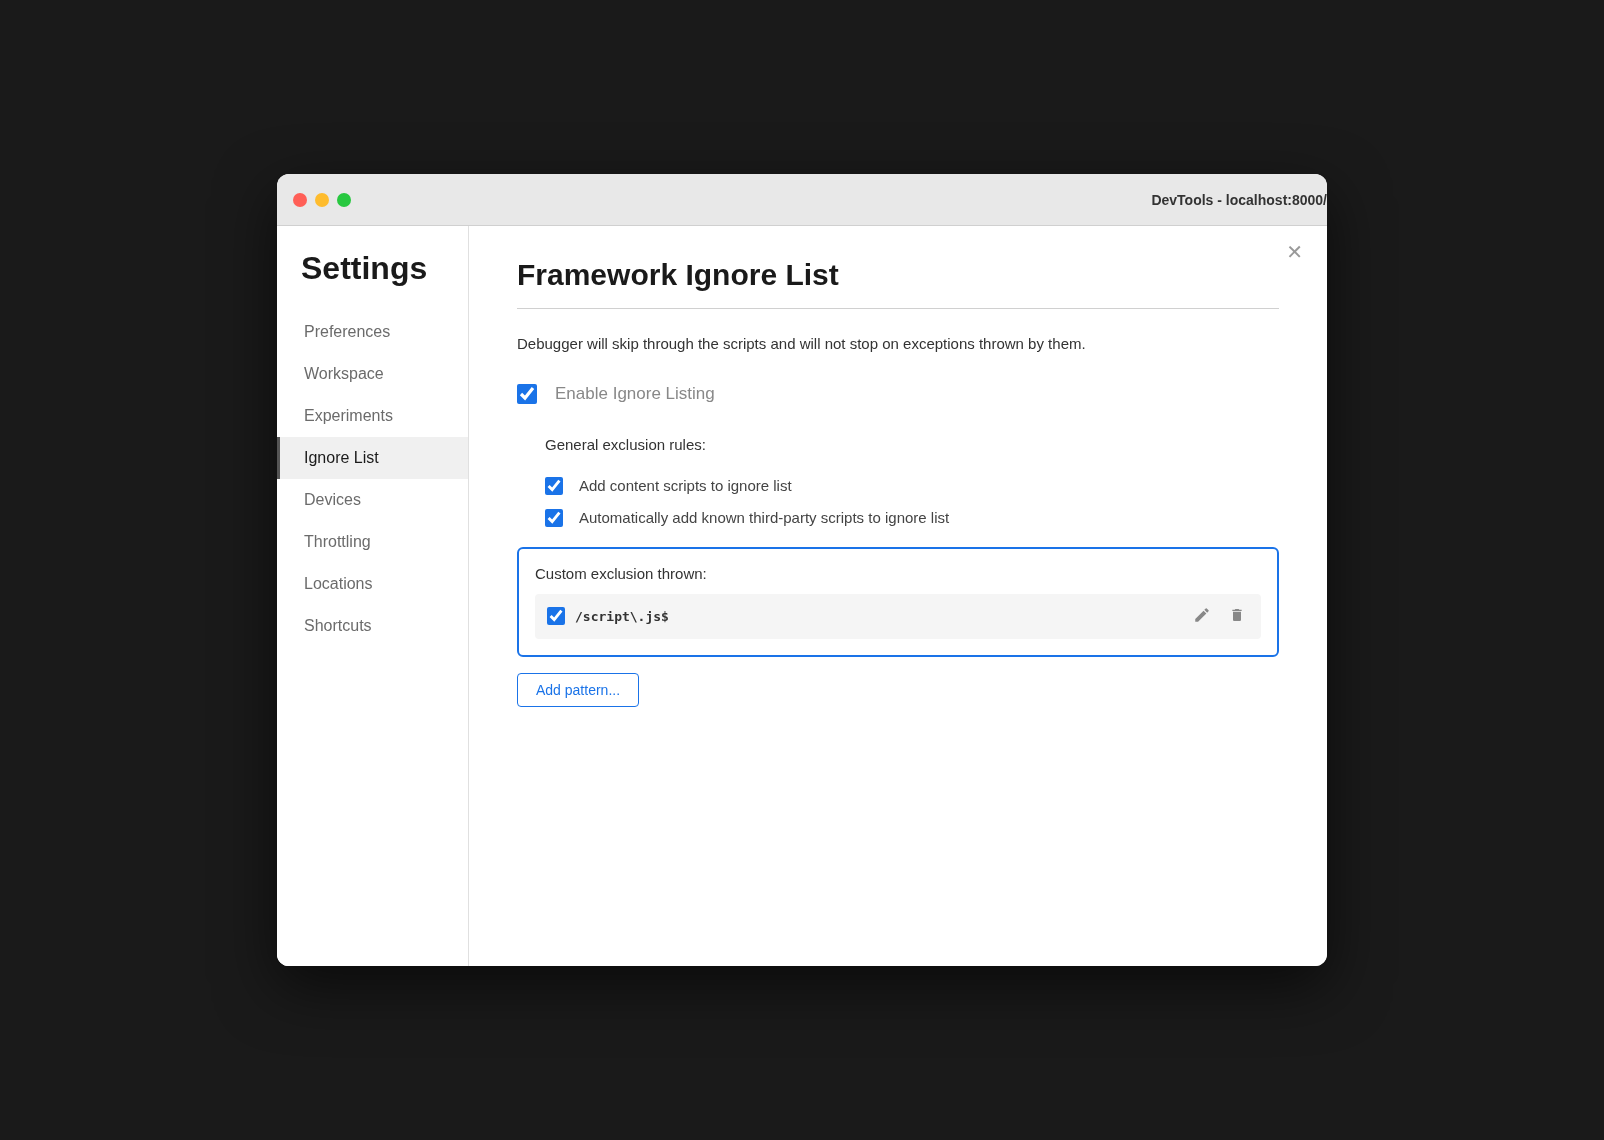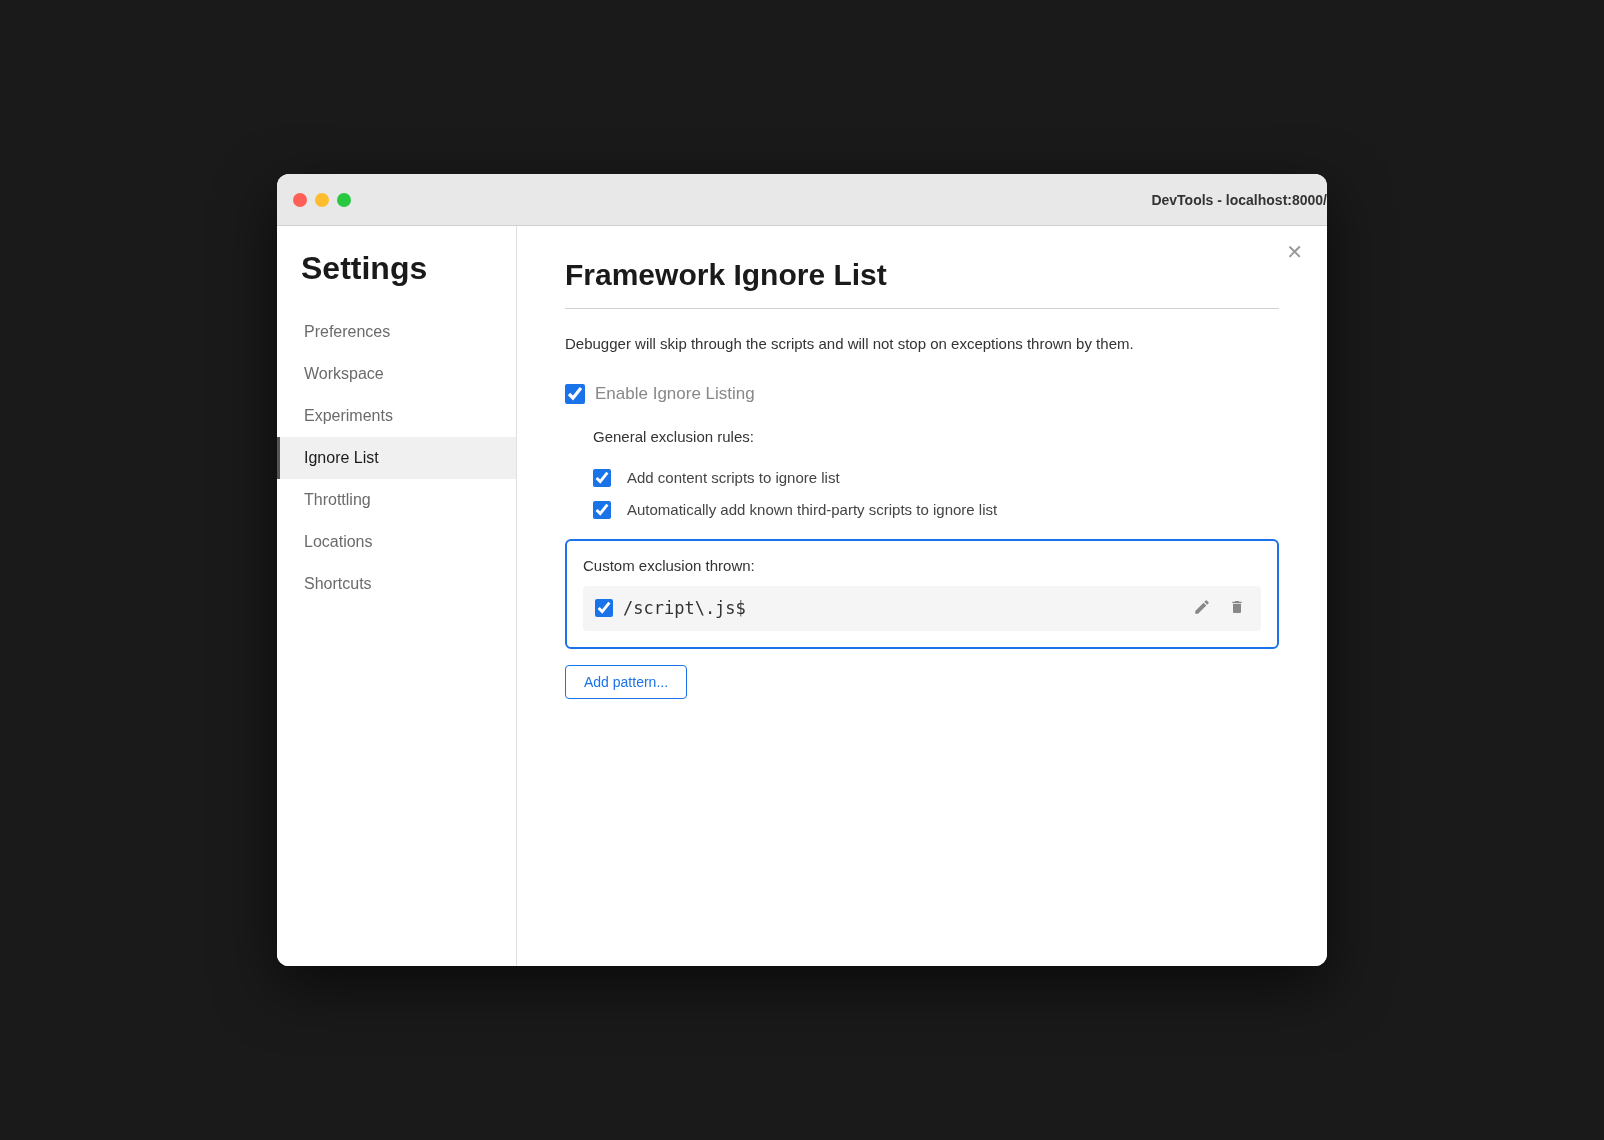--- a/index.html
+++ b/index.html
@@ -57,21 +57,21 @@
     }
 
     .window-body {
       display: flex;
       background: white;
       min-height: 740px;
     }
 
     
     .sidebar {
-      width: 240px;
+      width: 192px;
       background: white;
       padding: 24px 0;
       border-right: 1px solid #e0e0e0;
       flex-shrink: 0;
     }
 
     .sidebar-title {
       font-size: 32px;
       font-weight: 700;
       color: #1a1a1a;
@@ -157,22 +157,22 @@
       width: 18px;
       height: 18px;
       accent-color: #1a73e8;
       cursor: pointer;
       flex-shrink: 0;
     }
 
     .enable-checkbox-row {
       display: flex;
       align-items: center;
-      gap: 10px;
-      margin-bottom: 24px;
+      gap: 18px;
+      margin-bottom: 32px;
     }
 
     .enable-checkbox-row input[type="checkbox"] {
       width: 20px;
       height: 20px;
       accent-color: #1a73e8;
       cursor: pointer;
       flex-shrink: 0;
     }
 
@@ -220,24 +220,25 @@
 
     .rule-row input[type="checkbox"] {
       width: 18px;
       height: 18px;
       accent-color: #1a73e8;
       cursor: pointer;
       flex-shrink: 0;
     }
 
     .rule-pattern {
-      font-size: 17px;
+      font-size: 13px;
       color: #333;
       font-family: 'Menlo', 'Monaco', monospace;
       flex: 1;
+      font-weight: bold;
     }
 
     .rule-actions {
       display: flex;
       gap: 10px;
       align-items: center;
     }
 
     .rule-action-btn {
       background: none;
@@ -290,20 +291,21 @@
 
   <div class="window-body">
 
     <nav class="sidebar">
       <div class="sidebar-title">Settings</div>
 
       <a class="sidebar-item">Preferences</a>
       <a class="sidebar-item">Workspace</a>
       <a class="sidebar-item">Experiments</a>
       <a class="sidebar-item active">Ignore List</a>
+      <a class="sidebar-item">Devices</a>
       <a class="sidebar-item">Throttling</a>
       <a class="sidebar-item">Locations</a>
       <a class="sidebar-item">Shortcuts</a>
     </nav>
 
     <div class="main-content">
       <button class="close-btn">✕</button>
 
       <h1 class="page-title">Framework Ignore List</h1>
       <hr class="divider">

